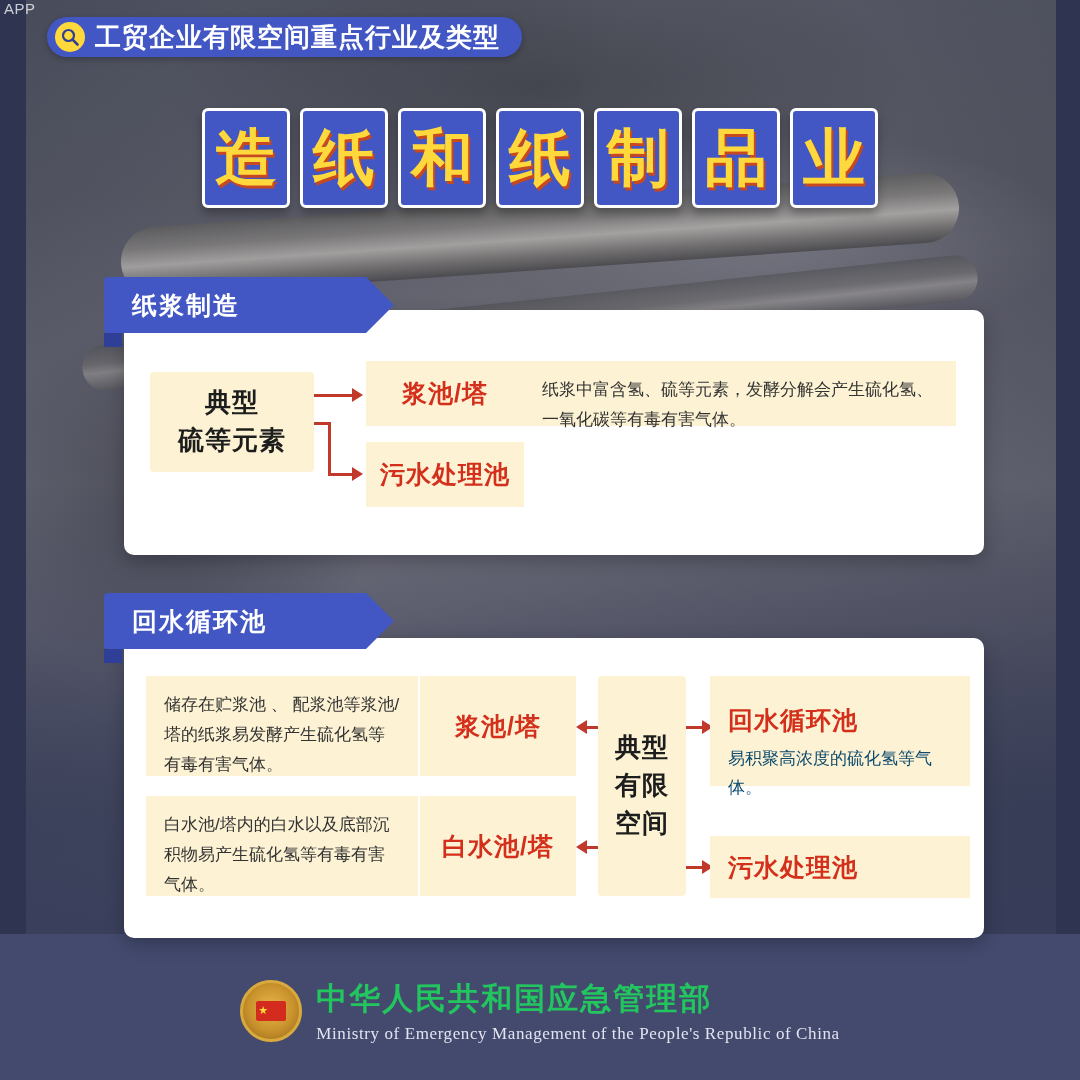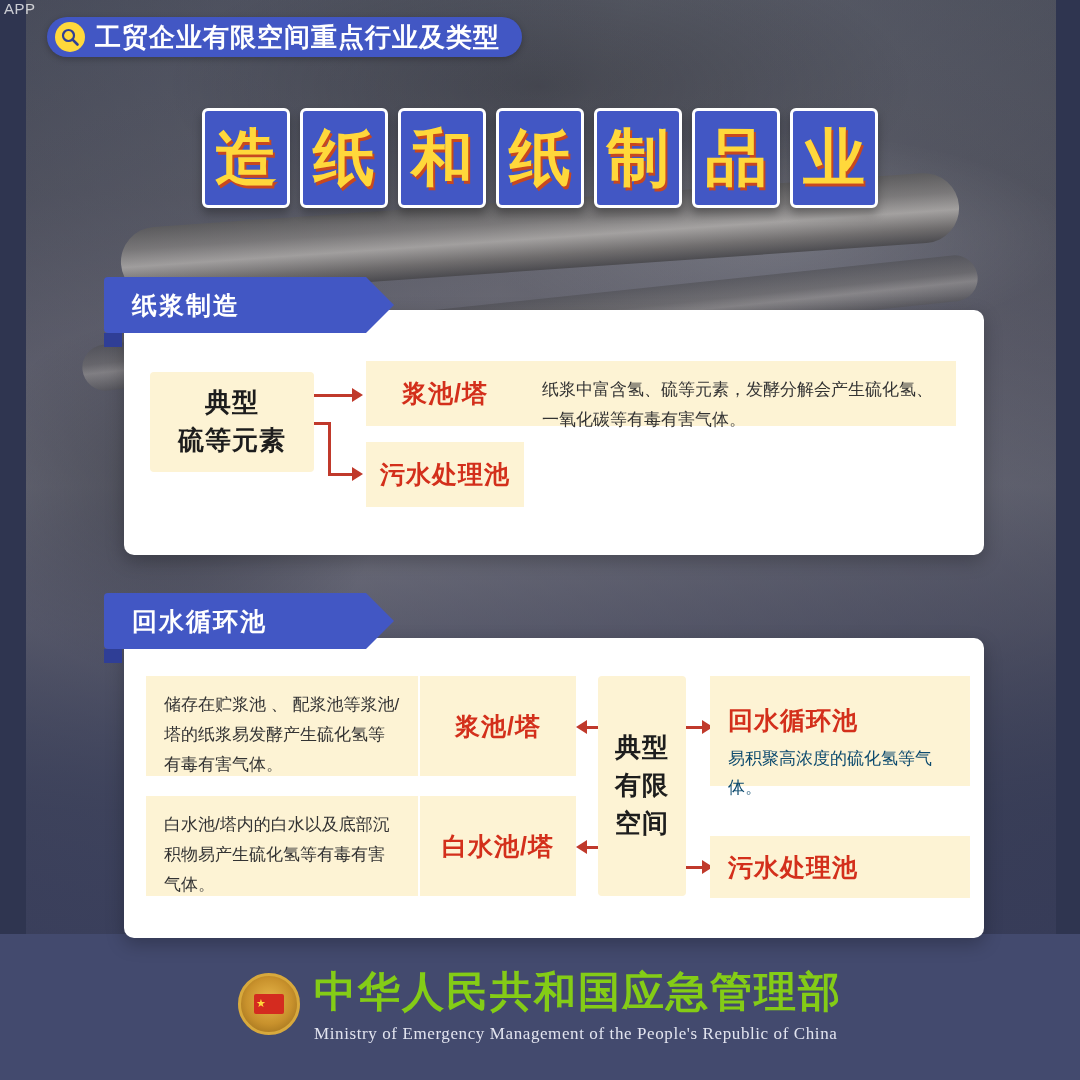--- a/index.html
+++ b/index.html
@@ -254,21 +254,21 @@
     width: 30px; height: 20px; background: #d42b1f;
     position: relative;
     border-radius: 2px;
   }
   .emblem .flag:before {
     content: "★";
     position: absolute; left: 2px; top: 0px;
     color: #ffd83b; font-size: 11px; line-height: 18px;
   }
   .footer-text .cn {
-    color: #84cc16; font-size: 42px; font-weight: bold; letter-spacing: 2px;
+    color: #22c55e; font-size: 31px; font-weight: bold; letter-spacing: 2px;
   }
   .footer-text .en {
     color: #e2e4ef; font-size: 17px; letter-spacing: .6px; margin-top: 4px;
     font-family: "Liberation Serif", serif;
   }
 </style>
 </head>
 <body>
 
 <div class="poster">

